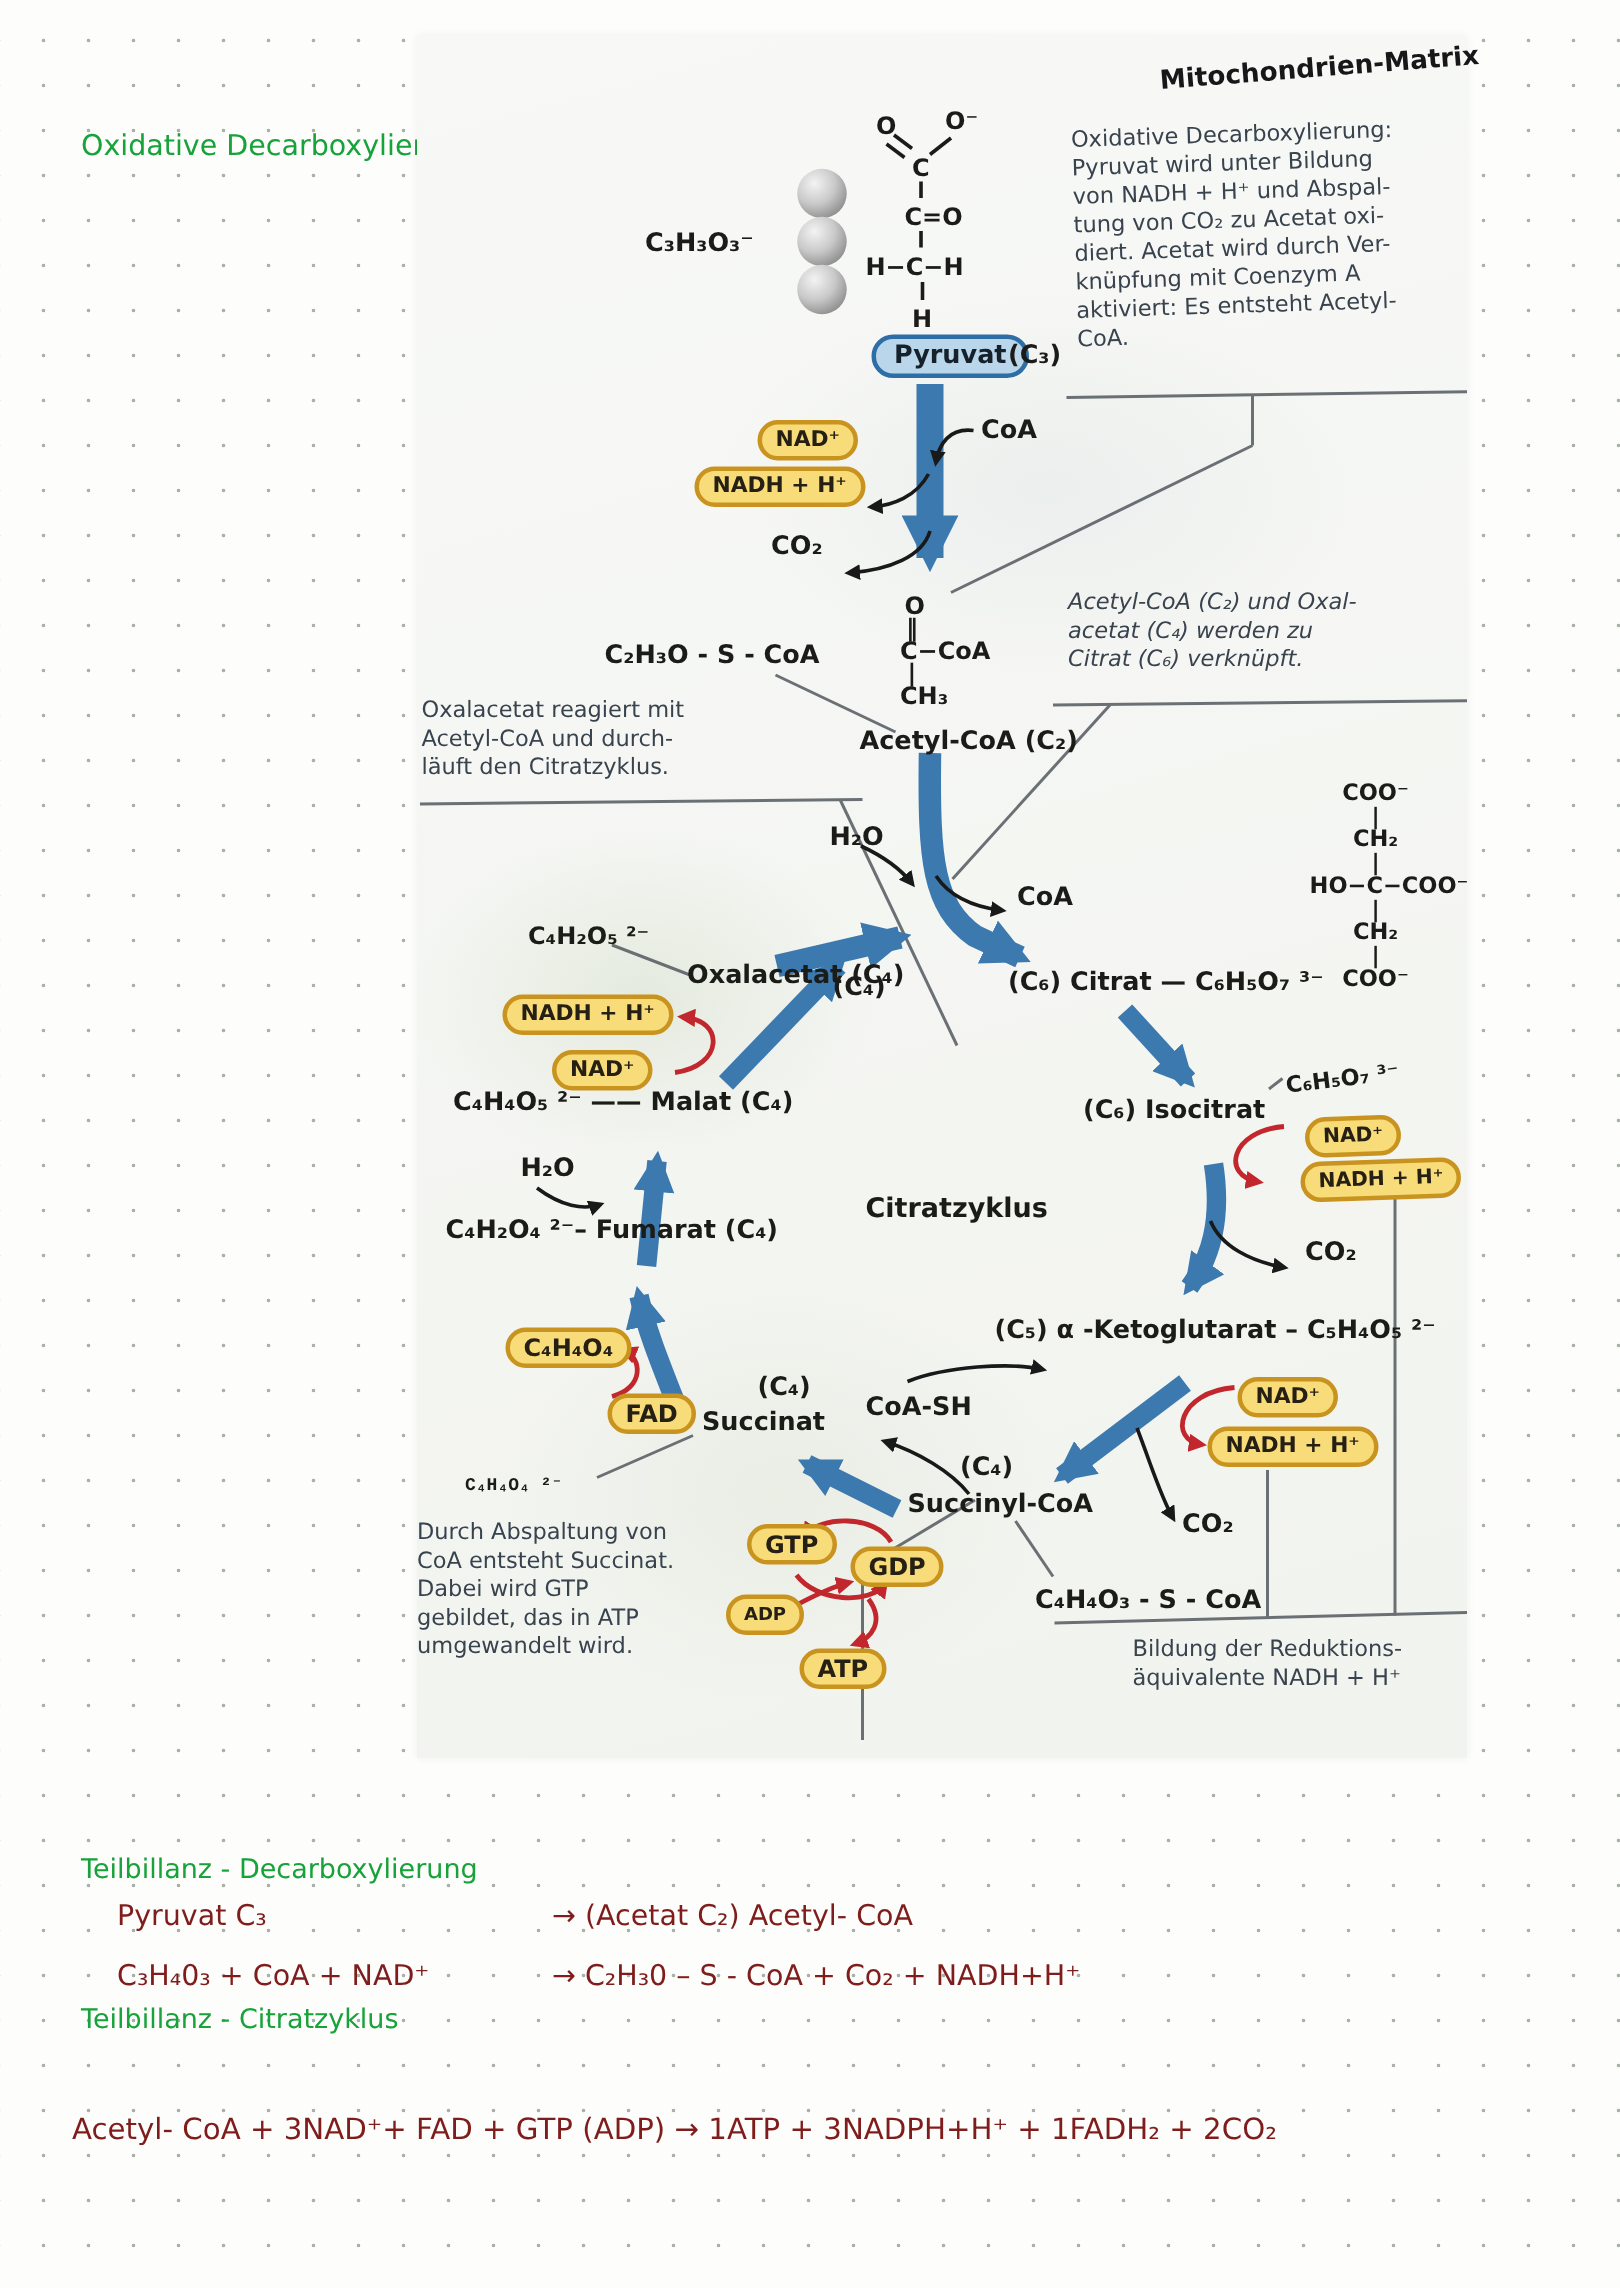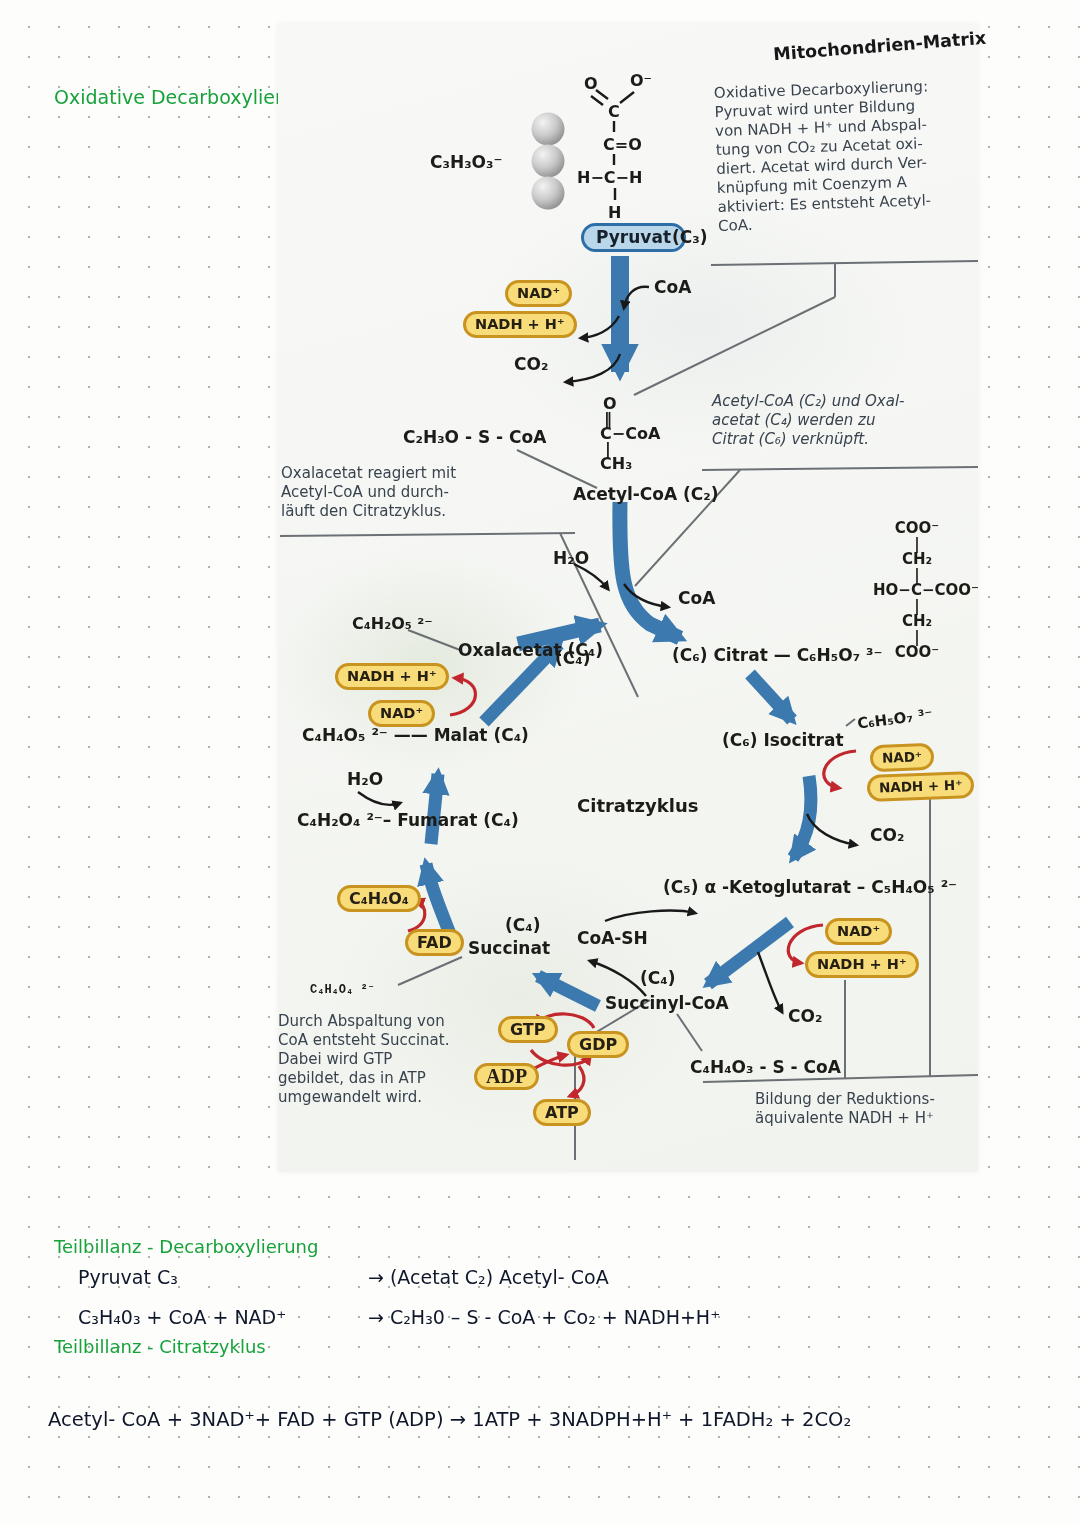--- a/index.html
+++ b/index.html
@@ -4,21 +4,21 @@
 <style>
   html,body{margin:0;padding:0;}
   body{
     width:1080px;height:1525px;position:relative;overflow:hidden;
     font-family:"DejaVu Sans",sans-serif;
     background-color:#fdfdfc;
     background-image:radial-gradient(circle,#aab2aa 1.1px,transparent 1.4px);
     background-size:30px 30px;background-position:14px 12px;
   }
   .green-h{position:absolute;font-size:19px;color:#17a23a;white-space:nowrap;}
-  .bal{position:absolute;font-size:19px;color:#0f172a;white-space:nowrap;}
+  .bal{position:absolute;font-size:19px;color:#7f1d1d;white-space:nowrap;}
   .scan{
     position:absolute;left:278px;top:24px;width:700px;height:1148px;
     background:
       radial-gradient(ellipse 220px 160px at 150px 640px, rgba(188,204,172,.28), transparent 70%),
       radial-gradient(ellipse 260px 200px at 240px 970px, rgba(198,209,182,.20), transparent 70%),
       radial-gradient(ellipse 300px 180px at 420px 300px, rgba(205,213,216,.25), transparent 72%),
       linear-gradient(165deg,#f8f9f7,#f1f3ee);
     box-shadow:0 0 6px rgba(0,0,0,.06);
   }
   .scan svg{position:absolute;left:0;top:0;}
@@ -237,16 +237,16 @@
   <div class="lbl" style="left:327px;top:969px;">Succinyl-CoA</div>
   <div class="lbl" style="left:412px;top:1033px;">C₄H₄O₃ - S - CoA</div>
   <div class="lbl" style="left:227px;top:891px;">(C₄)</div>
   <div class="lbl" style="left:190px;top:914px;">Succinat</div>
   <div class="lbl15" style="left:32px;top:958px;font-size:12px;font-family:Liberation Mono, monospace;">C₄H₄O₄ ²⁻</div>
   <div class="pill" style="left:59px;top:861px;font-size:16px;">C₄H₄O₄</div>
   <div class="pill" style="left:127px;top:905px;font-size:16px;">FAD</div>
 
   <div class="pill" style="left:220px;top:992px;font-size:16px;">GTP</div>
   <div class="pill" style="left:289px;top:1007px;font-size:16px;">GDP</div>
-  <div class="pill" style="left:196px;top:1039px;font-size:20px;font-family:Liberation Serif, serif;">ADP</div>
+  <div class="pill" style="left:206px;top:1039px;font-size:12px;">ADP</div>
   <div class="pill" style="left:255px;top:1075px;font-size:16px;">ATP</div>
 
 </div>
 
 </body></html>

